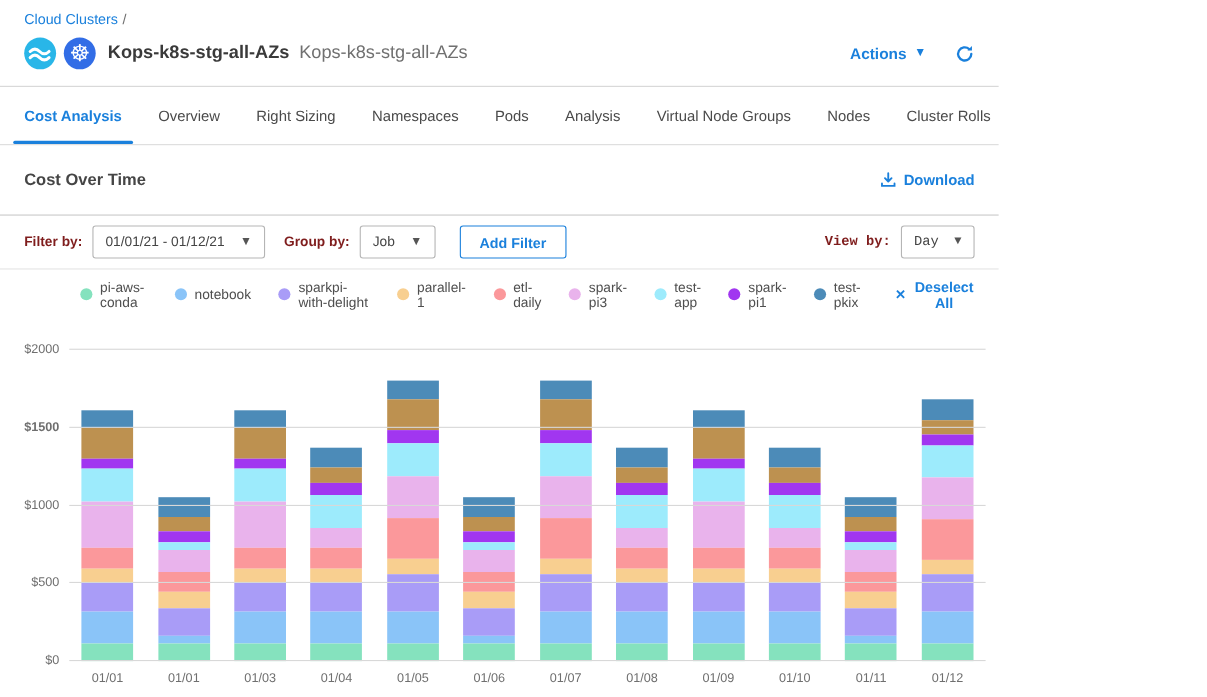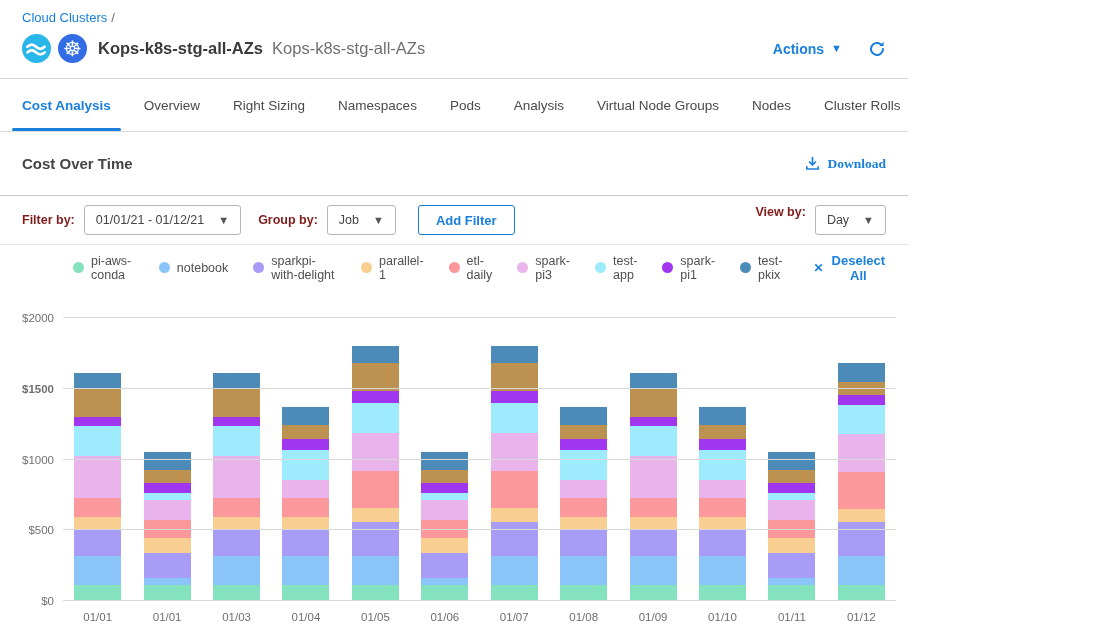--- a/index.html
+++ b/index.html
@@ -24,30 +24,30 @@
 
   
   .tabs { display: flex; gap: 33px; padding: 0 22px; height: 53px; align-items: stretch; border-bottom: 1px solid #dcdcdc; }
   .tab { display: flex; align-items: center; font-size: 13.5px; color: #4a4a4a; position: relative; cursor: pointer; white-space: nowrap; }
   .tab.active { color: #1a80dc; font-weight: bold; }
   .tab.active::after { content: ""; position: absolute; left: -10px; right: -10px; bottom: 0; height: 3px; background: #1a80dc; border-radius: 2px; }
 
   
   .section-row { height: 64px; display: flex; align-items: center; justify-content: space-between; padding: 0 22px; border-bottom: 1px solid #c9c9c9; }
   .section-title { font-size: 15px; font-weight: bold; color: #454545; }
-  .download { display: inline-flex; align-items: flex-start; gap: 7px; color: #1a80dc; font-size: 13.5px; font-weight: bold; background: none; border: none; cursor: pointer; font-family: Liberation Serif, serif; }
+  .download { display: inline-flex; align-items: flex-start; gap: 7px; color: #1a80dc; font-size: 13.5px; font-weight: bold; background: none; border: none; cursor: pointer; font-family: Liberation Sans, sans-serif; }
 
   
   .filter-row { height: 49px; display: flex; align-items: center; padding: 0 22px; border-bottom: 1px solid #e4e4e4; }
   .flabel { font-size: 12.5px; font-weight: bold; color: #7f1d1d; }
   .select { height: 30px; border: 1px solid #b5b5b5; border-radius: 3px; display: inline-flex; align-items: center; padding: 0 11px; gap: 14px; font-size: 12.5px; color: #444; cursor: pointer; background: #fff; white-space: nowrap; }
   .select .caret { color: #555; }
   .ml8 { margin-left: 9px; } .ml16 { margin-left: 17px; }
   .add-filter { margin-left: 22px; height: 30px; padding: 0 17px; border: 1px solid #1a80dc; border-radius: 3px; background: #fff; color: #1a80dc; font-size: 13px; font-weight: bold; cursor: pointer; font-family: inherit; }
-  .filter-right { margin-left: auto; display: flex; align-items: flex-start; }
+  .filter-right { margin-left: auto; display: flex; align-items: center; font-family: Liberation Mono, monospace; }
 
   
   .legend-row { height: 45px; display: flex; align-items: center; gap: 25px; padding-left: 73px; padding-right: 22px; }
   .legend-item { display: inline-flex; align-items: center; gap: 7px; cursor: pointer; }
   .legend-item .dot { width: 11px; height: 11px; border-radius: 50%; flex: 0 0 auto; }
   .legend-item span:last-child { font-size: 12.5px; color: #4f4f4f; }
   .deselect { display: inline-flex; align-items: center; gap: 7px; color: #1a80dc; font-size: 13px; font-weight: bold; background: none; border: none; cursor: pointer; margin-left: 6px; font-family: inherit; }
   .deselect .x { font-size: 12px; }
 
   

